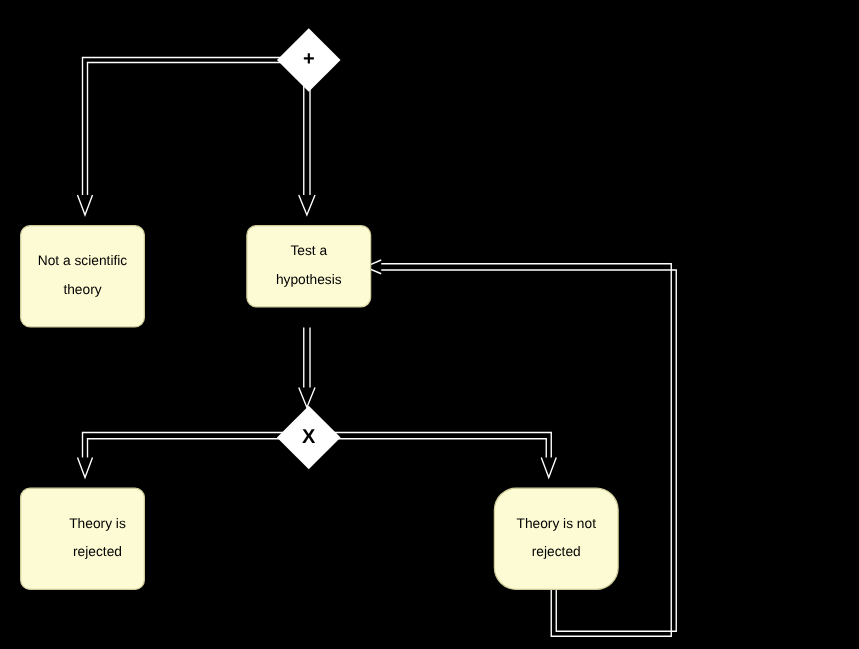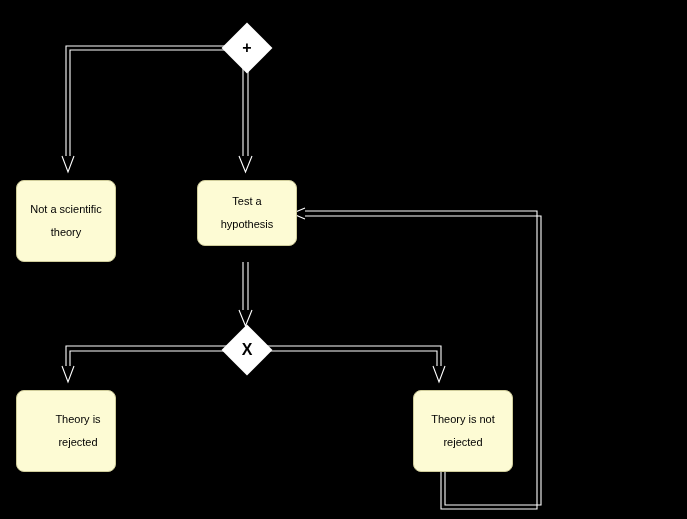--- a/index.html
+++ b/index.html
@@ -128,18 +128,18 @@
   <div class="node" style="left:197px; top:180px; width:100px; height:66px;">
     <span>Test a
 hypothesis</span>
   </div>
 
   <div class="node" style="left:16px; top:390px; width:100px; height:82px;padding-left:24px;">
     <span>Theory is
 rejected</span>
   </div>
 
-  <div class="node" style="left:413px; top:390px; width:100px; height:82px;">
+  <div class="node" style="left:395px; top:390px; width:100px; height:82px;border-radius:18px;">
     <span>Theory is not
 rejected</span>
   </div>
 
 </div>
 
 </body></html>

